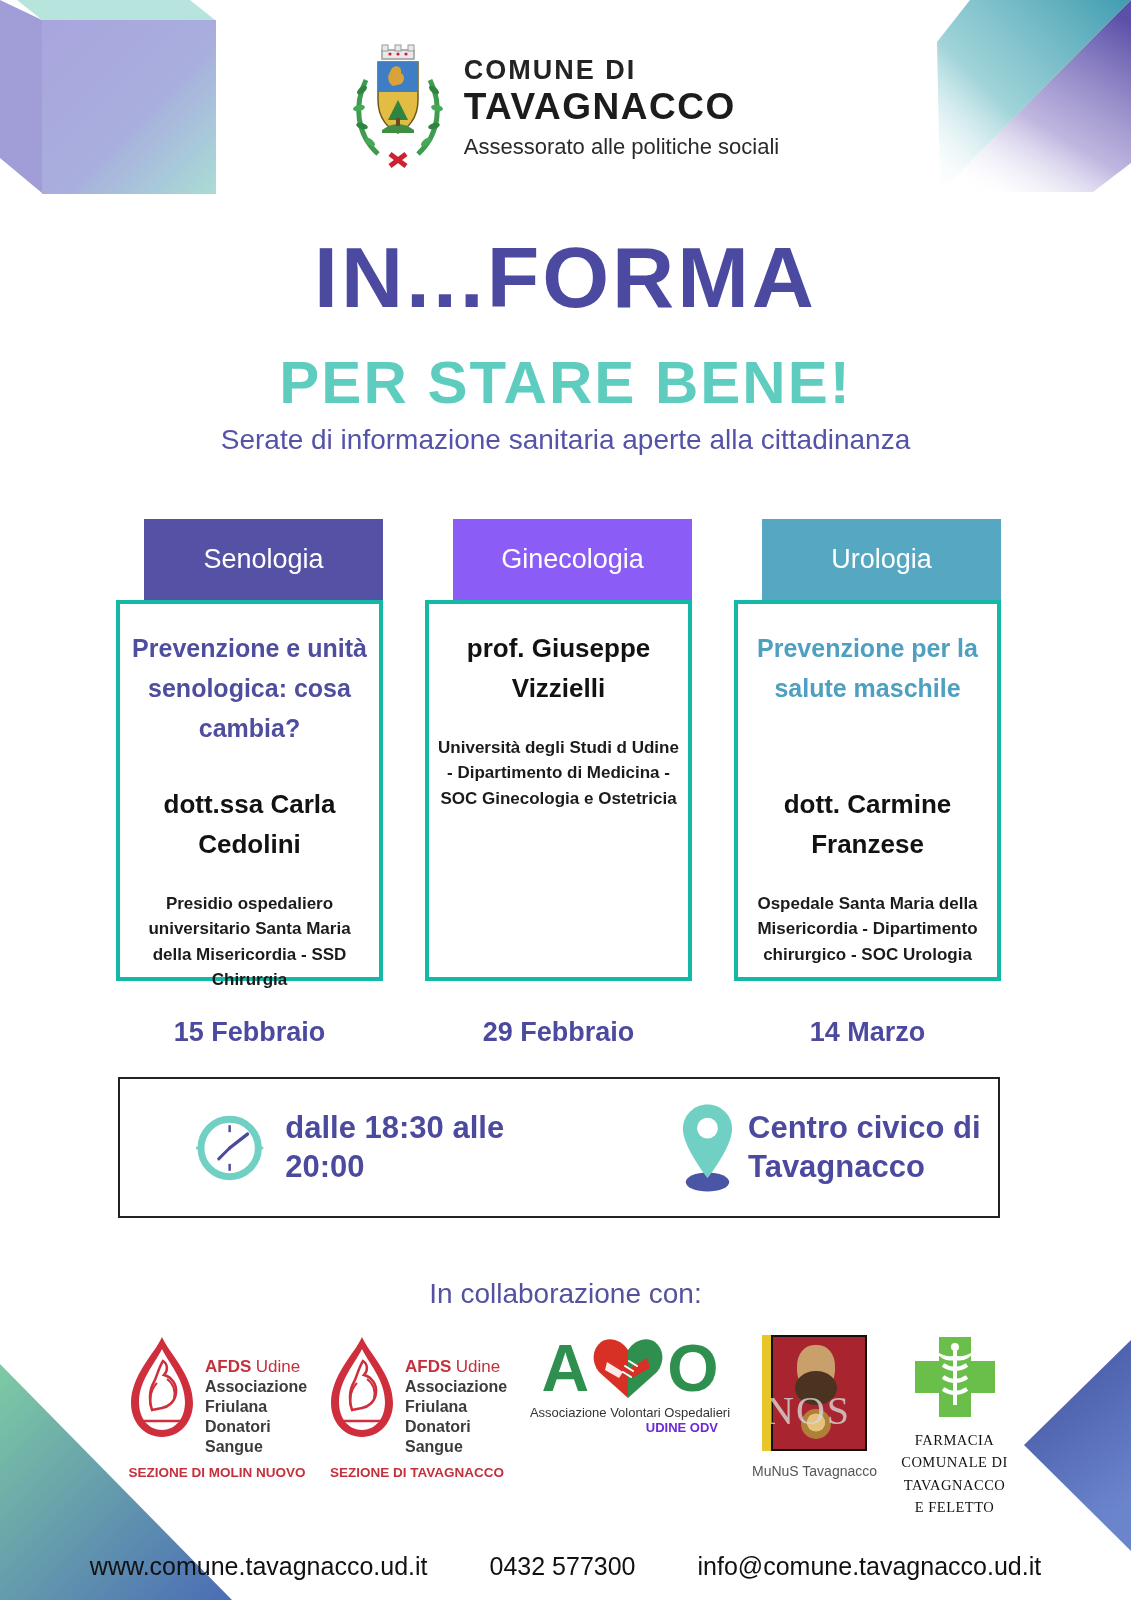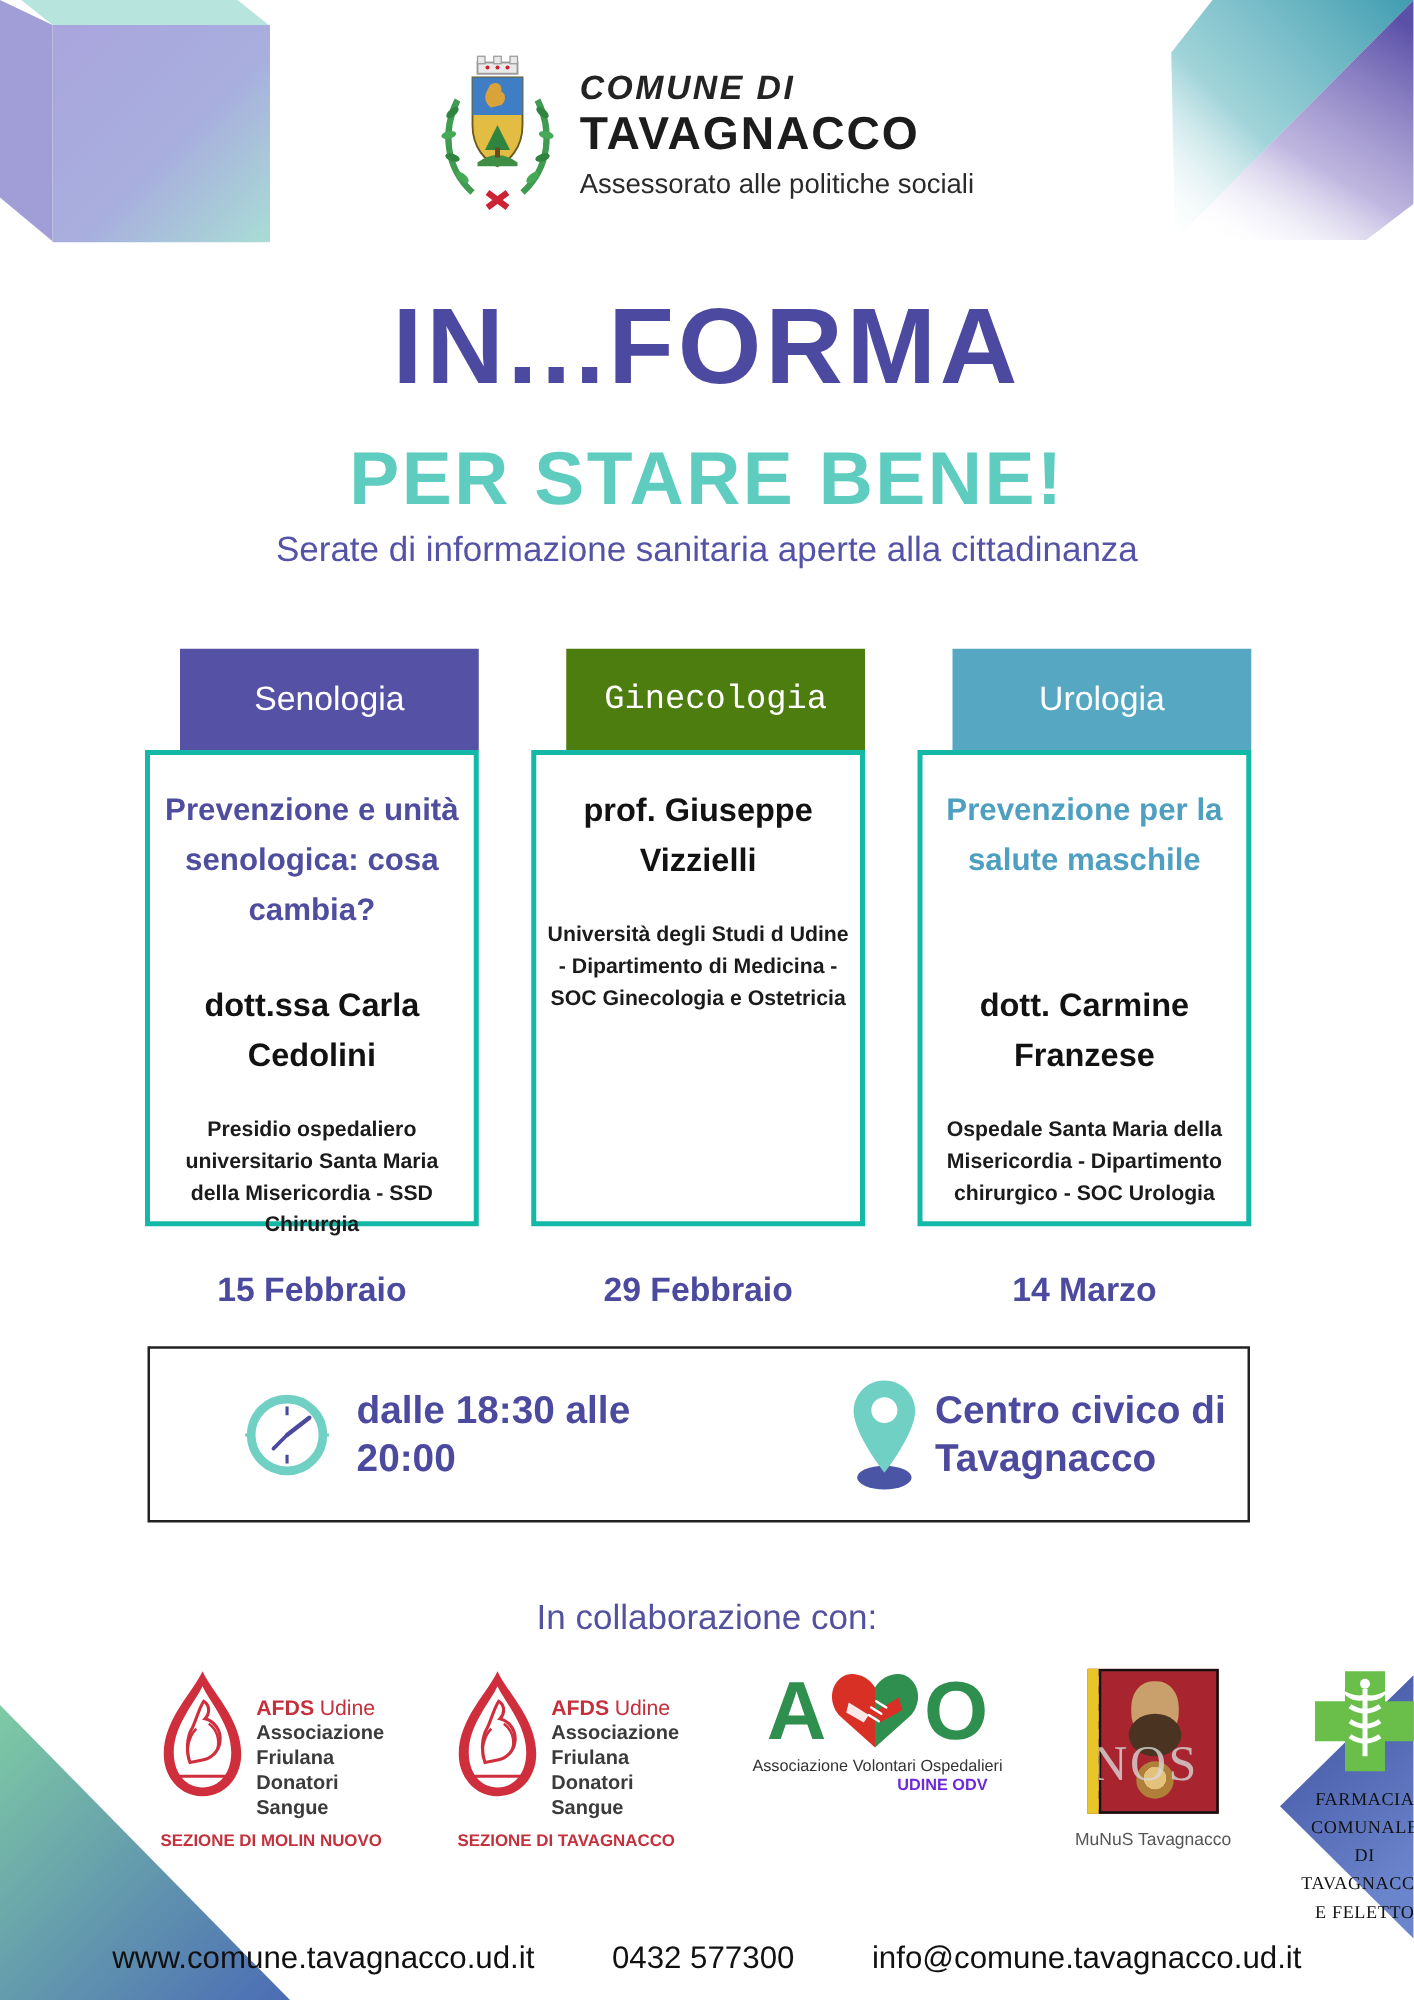--- a/index.html
+++ b/index.html
@@ -5,37 +5,37 @@
   html,body{margin:0;padding:0;}
   body{
     width:1131px;height:1600px;position:relative;background:#ffffff;
     font-family:"Liberation Sans", sans-serif;overflow:hidden;
   }
   
   .corner{position:absolute;pointer-events:none;}
   
   .org-header{position:absolute;top:42px;left:0;width:100%;display:flex;justify-content:center;align-items:center;gap:20px;}
   .org-text{display:flex;flex-direction:column;line-height:1.15;}
-  .org-line1{font-size:27px;letter-spacing:2px;color:#232323;font-weight:600;font-style:italic;}
+  .org-line1{font-size:27px;letter-spacing:2px;color:#232323;font-weight:600;}
   .org-line2{font-size:37px;letter-spacing:1.5px;color:#1c1c1c;font-weight:800;}
   .org-dept{font-size:22px;color:#2a2a2a;margin-top:6px;font-weight:500;}
   
   .main-title{position:absolute;top:228px;width:100%;text-align:center;
     font-size:86px;font-weight:800;letter-spacing:3px;color:#4c4aa0;}
   .sub-title{position:absolute;top:348px;width:100%;text-align:center;
     font-size:60px;font-weight:800;letter-spacing:2px;color:#5ecdbf;}
   .tagline{position:absolute;top:424px;width:100%;text-align:center;
     font-size:28px;font-weight:500;color:#5553a8;}
   
   .cards{position:absolute;top:519px;left:116px;width:899px;display:flex;gap:42px;}
   .card{width:267px;display:flex;flex-direction:column;}
   .card-head{height:81px;display:flex;align-items:center;justify-content:center;
     color:#fff;font-size:27px;font-weight:500;margin-left:28px;}
   .c1 .card-head{background:#5551a5;}
-  .c2 .card-head{background:#4d7c0f;font-family:Liberation Mono, monospace;}
+  .c2 .card-head{background:#8b5cf6;}
   .c3 .card-head{background:#55a7c2;}
   .card-body{border:4px solid #14b8a6;background:#fff;height:381px;box-sizing:border-box;
     padding:24px 8px 10px 8px;text-align:center;display:flex;flex-direction:column;align-items:center;}
   .card-title{font-size:25px;font-weight:700;line-height:1.6;min-height:124px;margin-bottom:32px;}
   .c1 .card-title{color:#4f4d9e;}
   .c2 .card-title{color:#4a66aa;}
   .c3 .card-title{color:#4e9fc0;}
   .card-speaker{font-size:26px;font-weight:700;color:#121212;line-height:1.55;margin-bottom:26px;}
   .card-inst{font-size:17px;font-weight:700;color:#1b1b1b;line-height:1.5;}
   .card-date{margin-top:36px;text-align:center;font-size:27px;font-weight:700;color:#4b4a9e;}
@@ -43,21 +43,21 @@
   .info-box{position:absolute;top:1077px;left:118px;width:882px;height:141px;
     border:2px solid #222;box-sizing:border-box;display:flex;align-items:center;padding-left:36px;}
   .info-group{display:flex;align-items:center;}
   .time-group{margin-left:38px;gap:20px;}
   .place-group{margin-left:92px;gap:14px;}
   .info-text{font-size:31px;font-weight:700;color:#4c4a9e;line-height:1.25;}
   .place-text{max-width:250px;}
   
   .collab-heading{position:absolute;top:1278px;width:100%;text-align:center;
     font-size:28px;font-weight:500;color:#54519f;}
-  .logos{position:absolute;top:1335px;left:128px;width:884px;display:flex;align-items:flex-start;gap:36px;}
+  .logos{position:absolute;top:1335px;left:128px;width:884px;display:flex;align-items:flex-start;}
   .afds{width:178px;display:flex;flex-direction:column;align-items:center;}
   .afds-top{display:flex;align-items:flex-start;gap:8px;}
   .afds-textcol{width:102px;line-height:1.2;margin-top:22px;}
   .afds-name{font-size:17px;font-weight:800;color:#c4303b;}
   .afds-name-suffix{font-size:17px;font-weight:500;color:#c4303b;}
   .afds-lines{font-size:16px;font-weight:600;color:#3b3b3b;line-height:1.25;}
   .afds-section{margin-top:8px;font-size:13.5px;font-weight:800;color:#c4303b;white-space:nowrap;}
   .afds2{margin-left:22px;}
   .avo{width:196px;margin-left:26px;display:flex;flex-direction:column;align-items:center;}
   .avo-letters{display:flex;align-items:center;}

